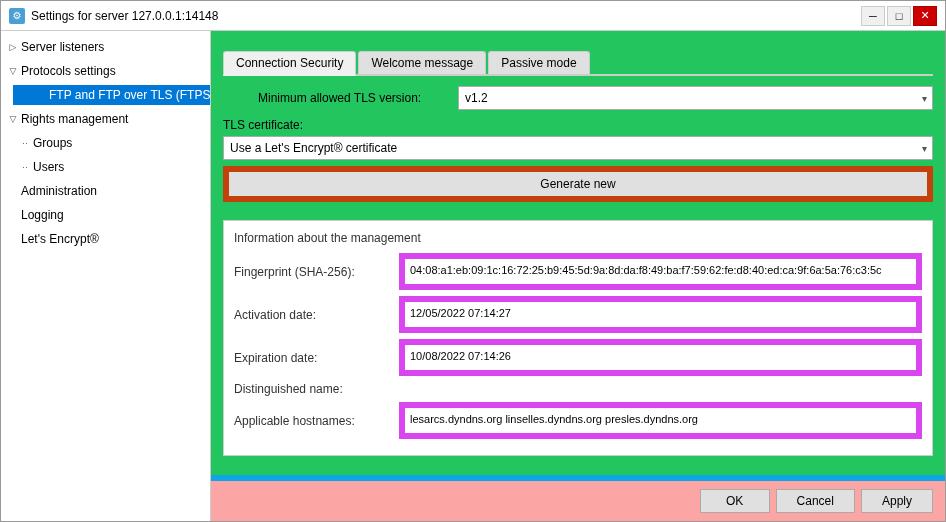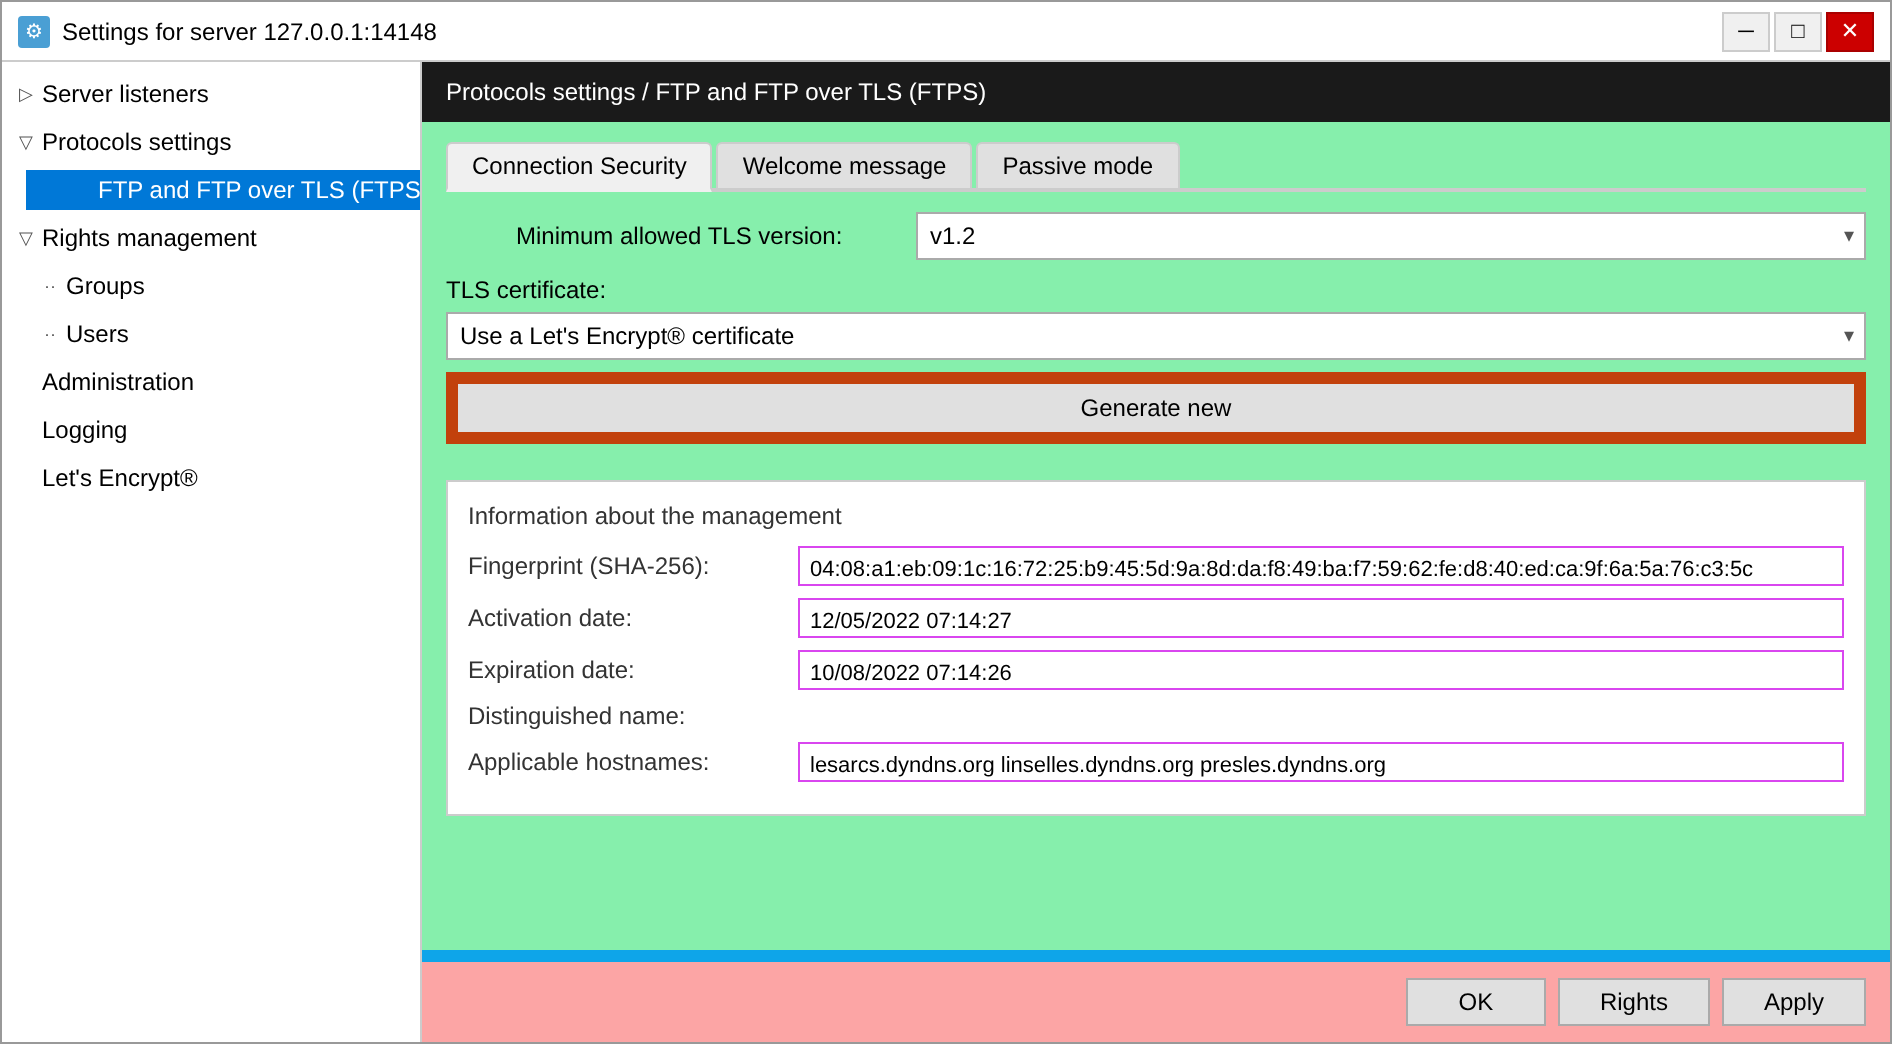--- a/index.html
+++ b/index.html
@@ -119,23 +119,23 @@
     }
     .panel-header {
       background: #1a1a1a;
       color: white;
       padding: 8px 12px;
       font-size: 12px;
       font-weight: normal;
     }
     .panel-body {
       flex: 1;
-      padding: 10px 12px;
+      padding: 20px 12px;
       overflow-y: auto;
-      background: #86efac;
+      background: #22c55e;
     }
     .tabs-row {
       display: flex;
       gap: 0;
       margin-bottom: 10px;
       border-bottom: 2px solid #ccc;
     }
     .tab {
       padding: 4px 12px;
       border: 1px solid #ccc;
@@ -218,22 +218,22 @@
       margin-bottom: 6px;
     }
     .cert-row-label {
       width: 165px;
       font-size: 12px;
       flex-shrink: 0;
       color: #333;
     }
     .cert-row-value {
       flex: 1;
-      height: 20px;
-      border: 1px solid #d946ef;
+      height: 37px;
+      border: 6px solid #d946ef;
       background: white;
       font-size: 11px;
       padding: 0 5px;
       line-height: 22px;
       overflow: hidden;
       text-overflow: ellipsis;
       white-space: nowrap;
     }
     .bottom-bar {
       border-top: 6px solid #0ea5e9;
@@ -332,21 +332,20 @@
 
       <div class="tree-item">
         <div class="tree-item-row">
           <span class="tree-expand">&nbsp;&nbsp;</span>
           <span class="tree-label">Let's Encrypt®</span>
         </div>
       </div>
     </div>
 
     <div class="main-panel">
-      <div class="panel-header">Protocols settings / FTP and FTP over TLS (FTPS)</div>
       <div class="panel-body">
         
         <div class="tabs-row">
           <div class="tab active">Connection Security</div>
           <div class="tab">Welcome message</div>
           <div class="tab">Passive mode</div>
         </div>
 
         
         <div class="form-row">
@@ -393,18 +392,18 @@
           </div>
           <div class="cert-row">
             <span class="cert-row-label">Applicable hostnames:</span>
             <div class="cert-row-value">lesarcs.dyndns.org linselles.dyndns.org presles.dyndns.org</div>
           </div>
         </div>
       </div>
 
       <div class="bottom-bar">
         <button class="bottom-btn">OK</button>
-        <button class="bottom-btn">Rights</button>
+        <button class="bottom-btn">Cancel</button>
         <button class="bottom-btn">Apply</button>
       </div>
     </div>
   </div>
 </div>
 
 </body></html>

